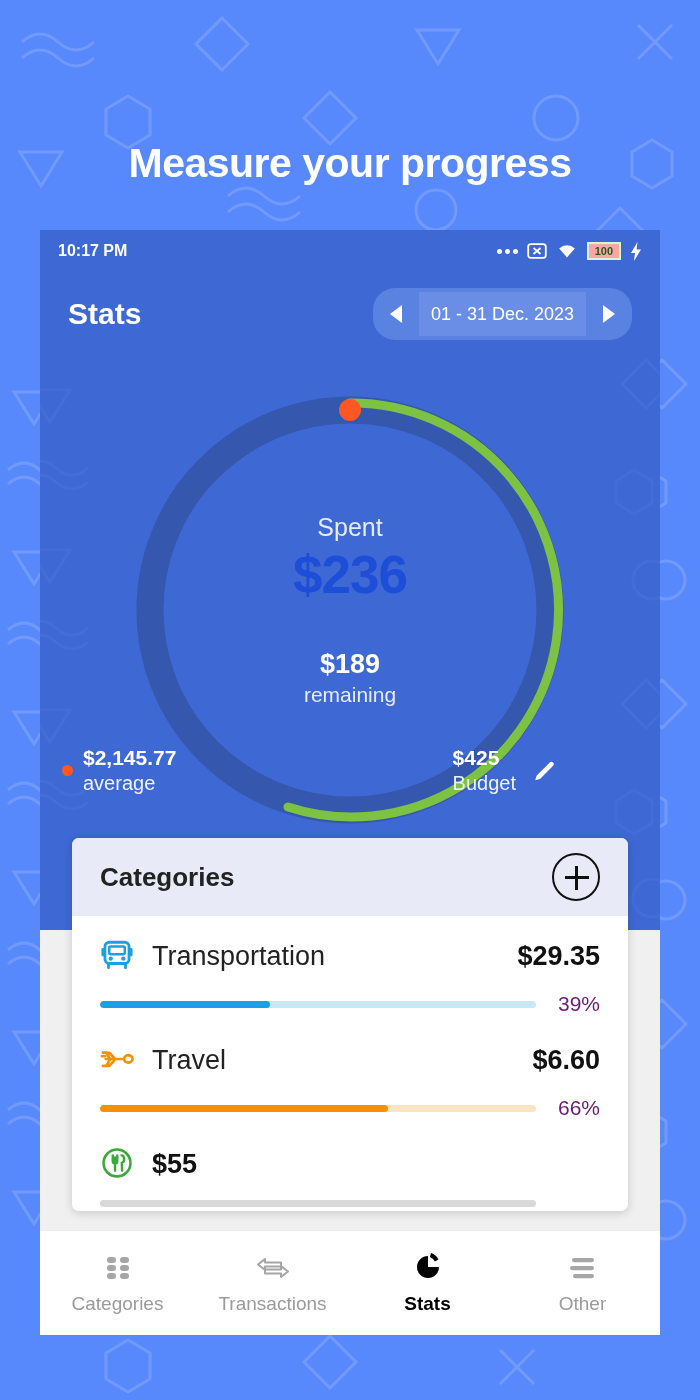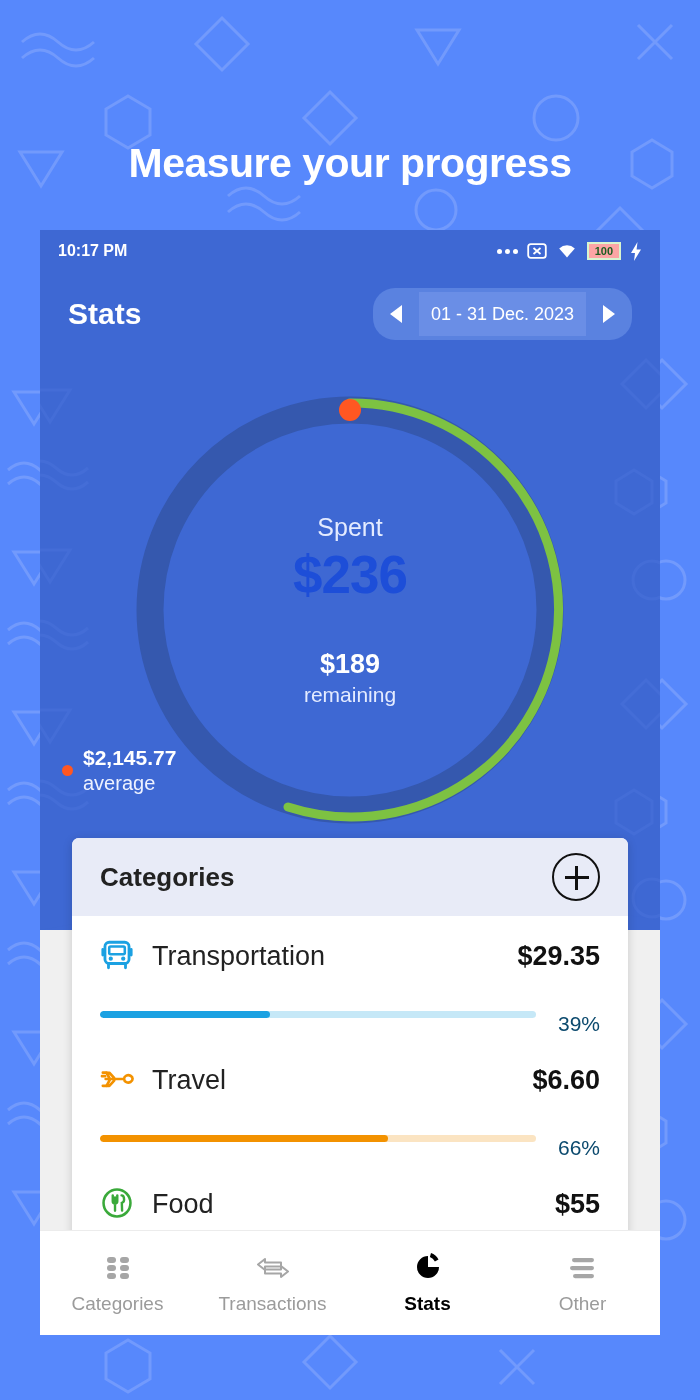--- a/index.html
+++ b/index.html
@@ -129,21 +129,21 @@
 
   .cat-body { padding:0 28px; }
   .cat-row { padding-top:22px; }
   .cat-line { display:flex; align-items:flex-end; }
   .cat-icon { width:34px; height:34px; flex:none; margin-right:18px; }
   .cat-name { font-size:27px; color:#222; flex:1; }
   .cat-amt { font-size:27px; font-weight:bold; color:#111; }
   .bar-line { display:flex; align-items:center; margin-top:20px; margin-bottom:4px; }
   .bar-track { flex:1; height:7px; border-radius:4px; overflow:hidden; }
   .bar-fill { height:100%; border-radius:4px; }
-  .bar-pct { width:64px; text-align:right; font-size:21px; color:#0c4a6e;margin-top:20px; }
+  .bar-pct { width:64px; text-align:right; font-size:21px; color:#701a75; }
 
   
   .bottom-nav {
     position:absolute; left:0; bottom:0; width:620px; height:105px;
     background:#fff; z-index:8;
     display:flex; align-items:center;
     border-top:1px solid #ececec;
   }
   .nav-item {
     flex:1; display:flex; flex-direction:column; align-items:center; gap:9px;
@@ -290,20 +290,29 @@
   </div>
 
   <div class="donut-foot">
     <div class="foot-left">
       <span class="dot-orange"></span>
       <span>
         <div class="foot-val">$2,145.77</div>
         <div class="foot-sub">average</div>
       </span>
     </div>
+    <div class="foot-right">
+      <span class="txt">
+        <div class="foot-val">$425</div>
+        <div class="foot-sub">Budget</div>
+      </span>
+      <svg class="pencil" viewBox="0 0 24 24">
+        <path d="M3 20.5 L4.2 16.3 L16.4 4.1 a2.2 2.2 0 0 1 3.1 3.1 L7.4 19.4 Z" fill="#fff"></path>
+      </svg>
+    </div>
   </div>
 
   <div class="cat-card">
     <div class="cat-head">
       <h2>Categories</h2>
       <div class="plus-btn"></div>
     </div>
     <div class="cat-body">
 
       <div class="cat-row">
@@ -343,21 +352,20 @@
         </div>
       </div>
 
       <div class="cat-row">
         <div class="cat-line">
           <svg class="cat-icon" viewBox="0 0 24 24">
             <circle cx="12" cy="12" r="9.5" fill="none" stroke="#3aa93a" stroke-width="1.8"></circle>
             <path d="M9 6.6 v4.2 a1.6 1.6 0 0 0 3.2 0 V6.6 M10.6 8 v9.4" stroke="#3aa93a" stroke-width="1.7" fill="none" stroke-linecap="round"></path>
             <path d="M15.2 6.6 c1.4 0 1.8 1.6 1.8 3 c0 1.4 -0.8 2.1 -1.6 2.3 l0.2 5.5" stroke="#3aa93a" stroke-width="1.7" fill="none" stroke-linecap="round"></path>
           </svg>
-          <span class="cat-name">Food</span>
           <span class="cat-amt">$55</span>
         </div>
         <div class="bar-line">
           <span class="bar-track" style="background:#d9d9d9">
             <span class="bar-fill" style="width:0%;background:#d9d9d9;display:block"></span>
           </span>
           <span class="bar-pct"></span>
         </div>
       </div>
 

